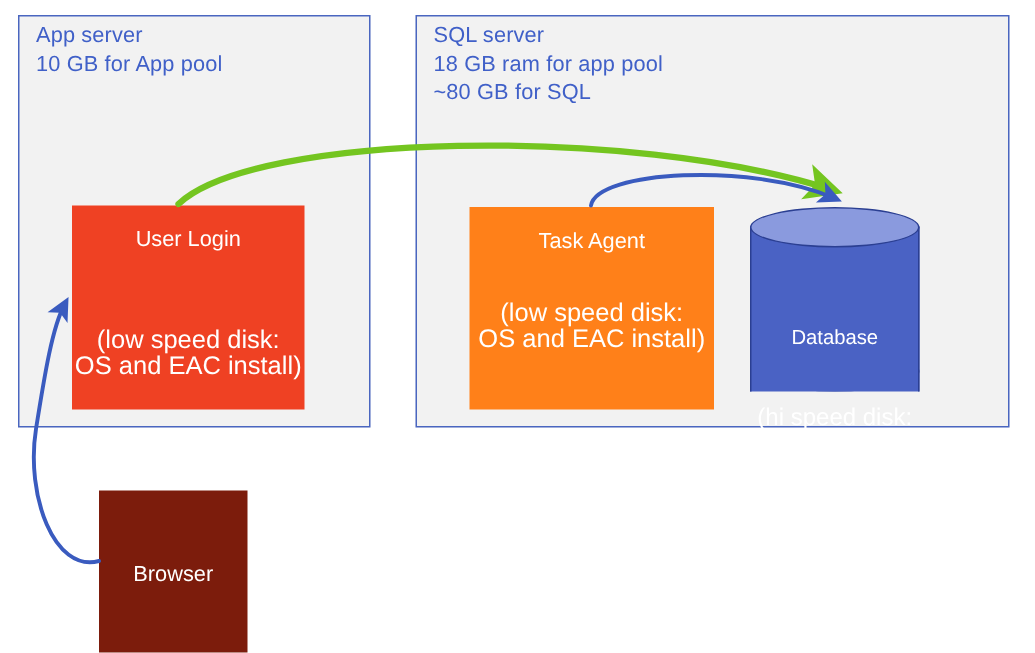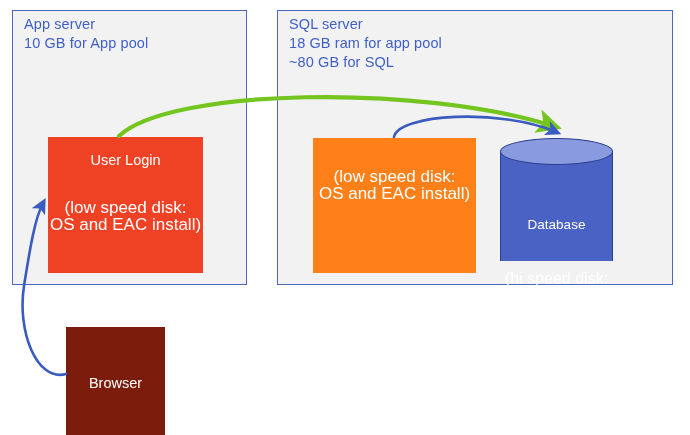--- a/index.html
+++ b/index.html
@@ -50,20 +50,21 @@
     box-sizing: border-box;
     display: flex;
     flex-direction: column;
     align-items: center;
     color: #ffffff;
     text-align: center;
   }
   #node-userlogin {
     left: 48px; top: 137px; width: 155px; height: 136px;
     background: #ef4123;
+    gap: 19px;
   }
   #node-taskagent {
     left: 313px; top: 138px; width: 163px; height: 135px;
     background: #ff8019;
   }
   #node-browser {
     left: 66px; top: 327px; width: 99px; height: 112px;
     background: #7c1c0c;
     justify-content: center;
   }
@@ -165,20 +166,21 @@
 ~80 GB for SQL</div>
   </div>
 
   <div class="node-box" id="node-userlogin">
     <div class="node-title">User Login</div>
     <div class="node-sub">(low speed disk:
 OS and EAC install)</div>
   </div>
 
   <div class="node-box" id="node-taskagent">
+    <div class="node-title">Task Agent</div>
     <div class="node-sub">(low speed disk:
 OS and EAC install)</div>
   </div>
 
   <div id="node-database">
     <div class="cyl-bottom"></div>
     <div class="cyl-body"></div>
     <div class="cyl-top"></div>
     <div class="cyl-label">
       <div>Database</div>

